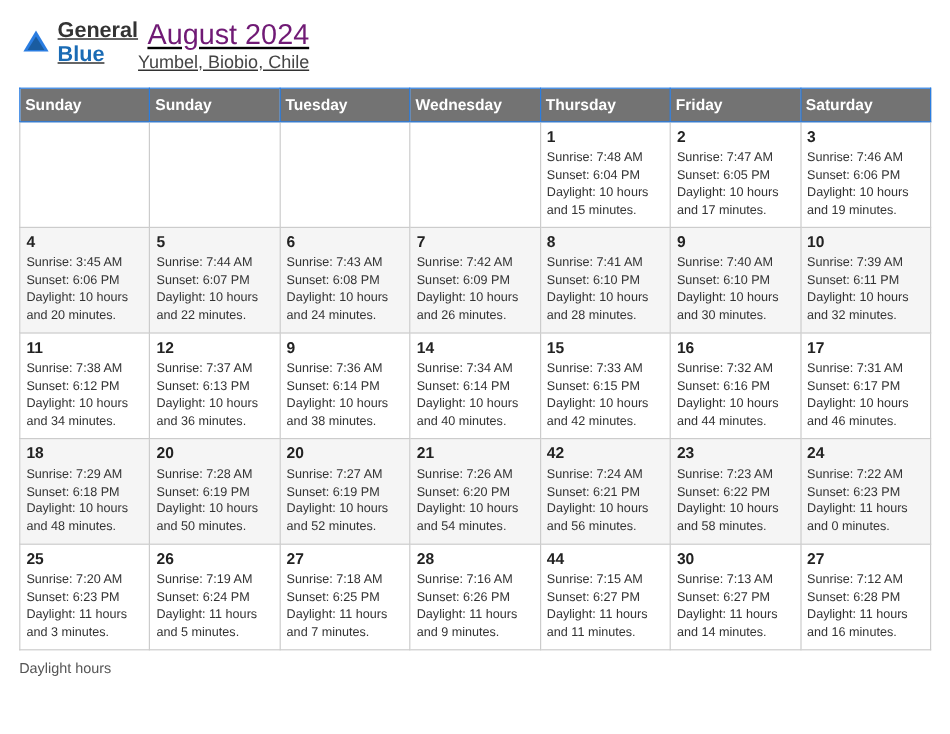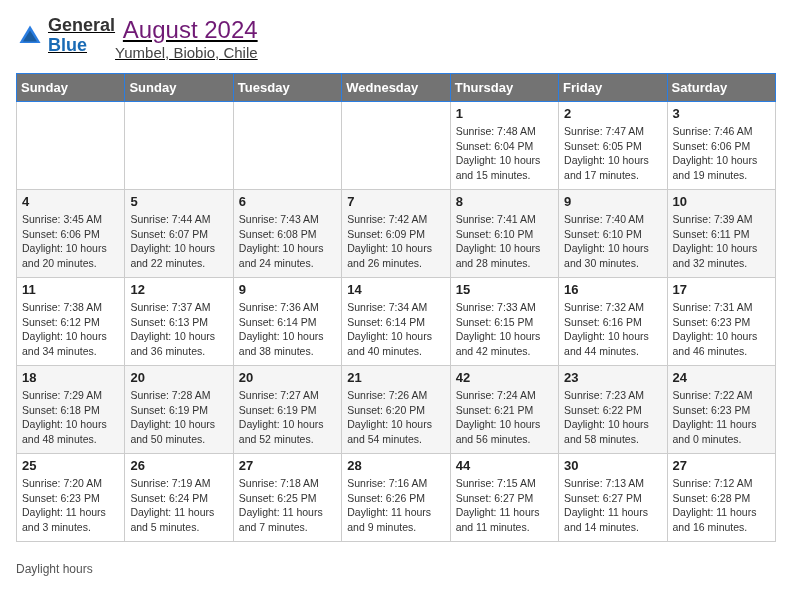--- a/index.html
+++ b/index.html
@@ -79,21 +79,21 @@
     }
     .day-info {
       font-size: 10.5px;
       color: #333;
       line-height: 1.4;
     }
     .empty {
       background: #fff !important;
     }
     .footer {
-      margin-top: 20px;
+      margin-top: 8px;
       font-size: 12px;
       color: #555;
     }
   </style>
 </head>
 <body>
 
 <div class="header">
   <div class="logo">
     <svg class="logo-icon" viewBox="0 0 40 40" xmlns="http://www.w3.org/2000/svg">
@@ -225,21 +225,21 @@
         </td>
         <td>
           <div class="day-number">16</div>
           <div class="day-info">Sunrise: 7:32 AM
 Sunset: 6:16 PM
 Daylight: 10 hours and 44 minutes.</div>
         </td>
         <td>
           <div class="day-number">17</div>
           <div class="day-info">Sunrise: 7:31 AM
-Sunset: 6:23 PM
+Sunset: 6:17 PM
 Daylight: 10 hours and 46 minutes.</div>
         </td>
       </tr>
       <tr>
         <td>
           <div class="day-number">18</div>
           <div class="day-info">Sunrise: 7:29 AM
 Sunset: 6:18 PM
 Daylight: 10 hours and 48 minutes.</div>
         </td>

